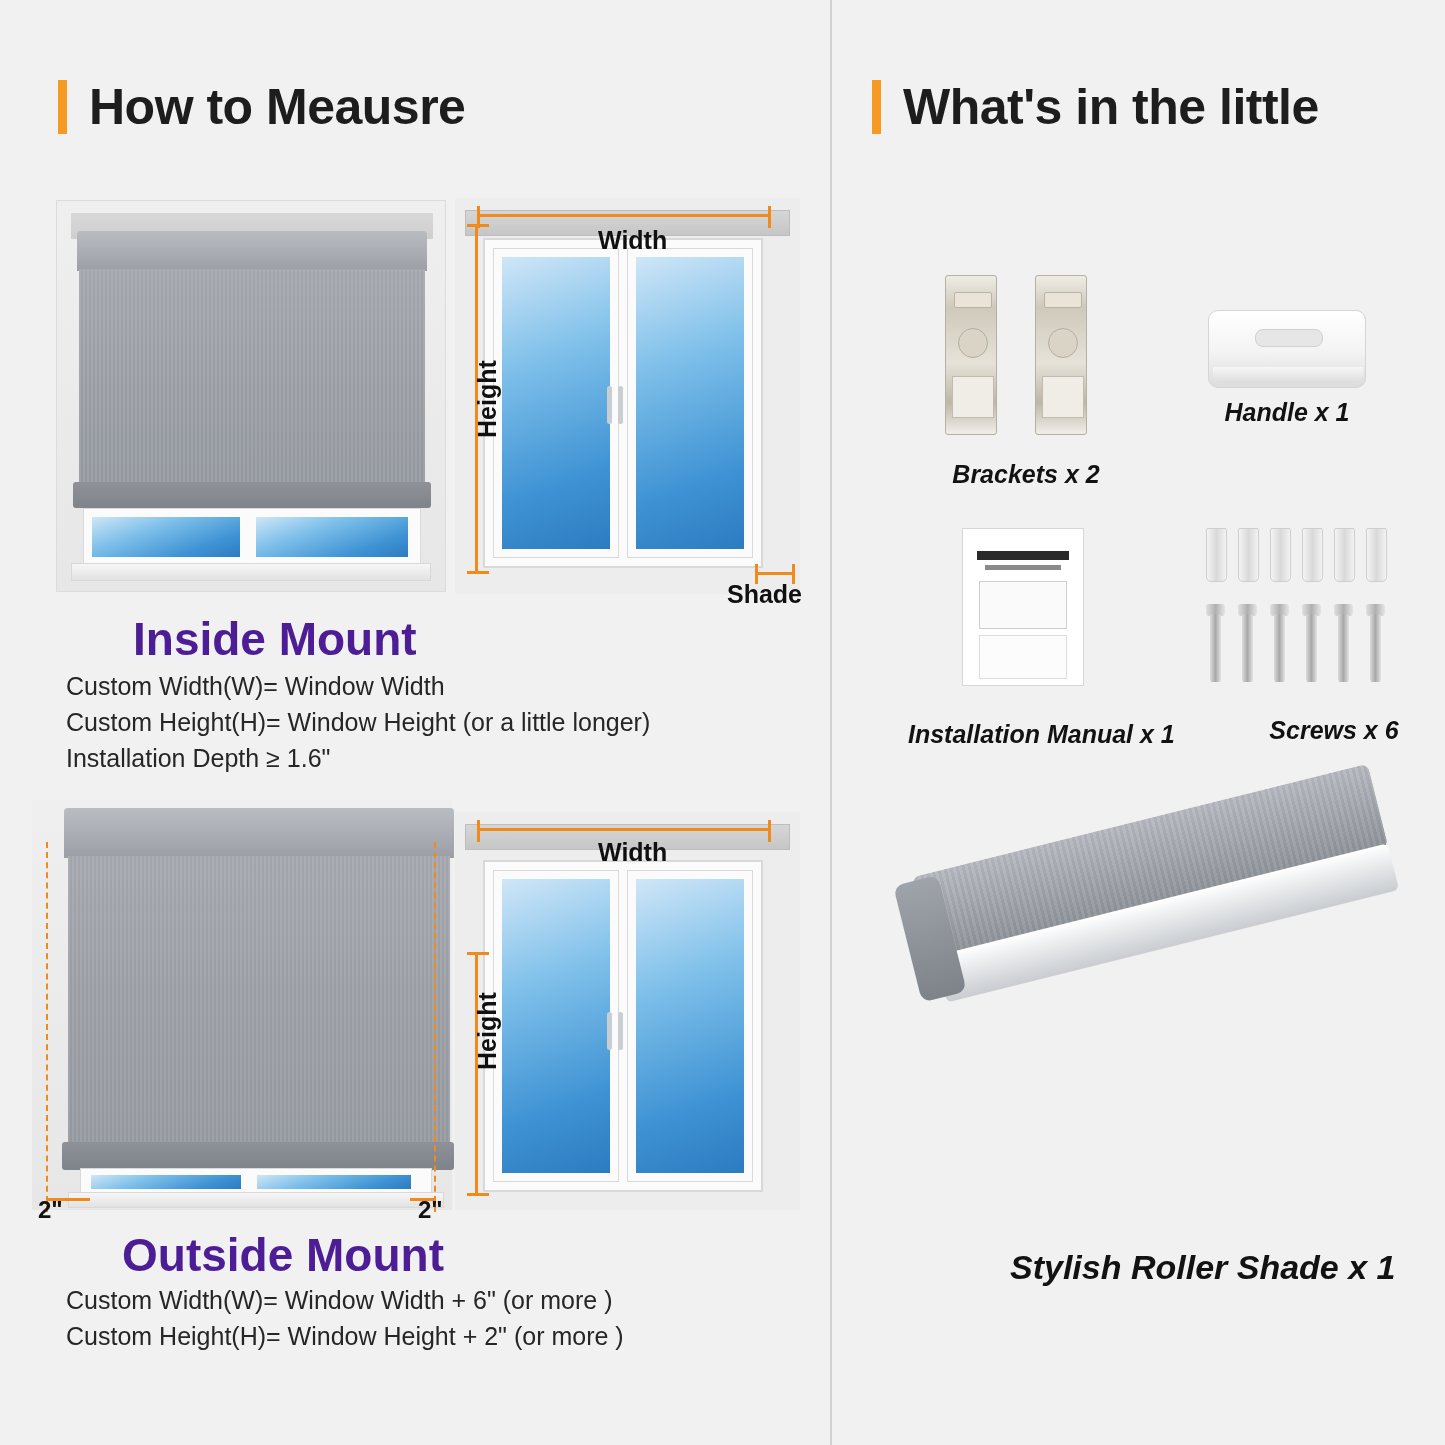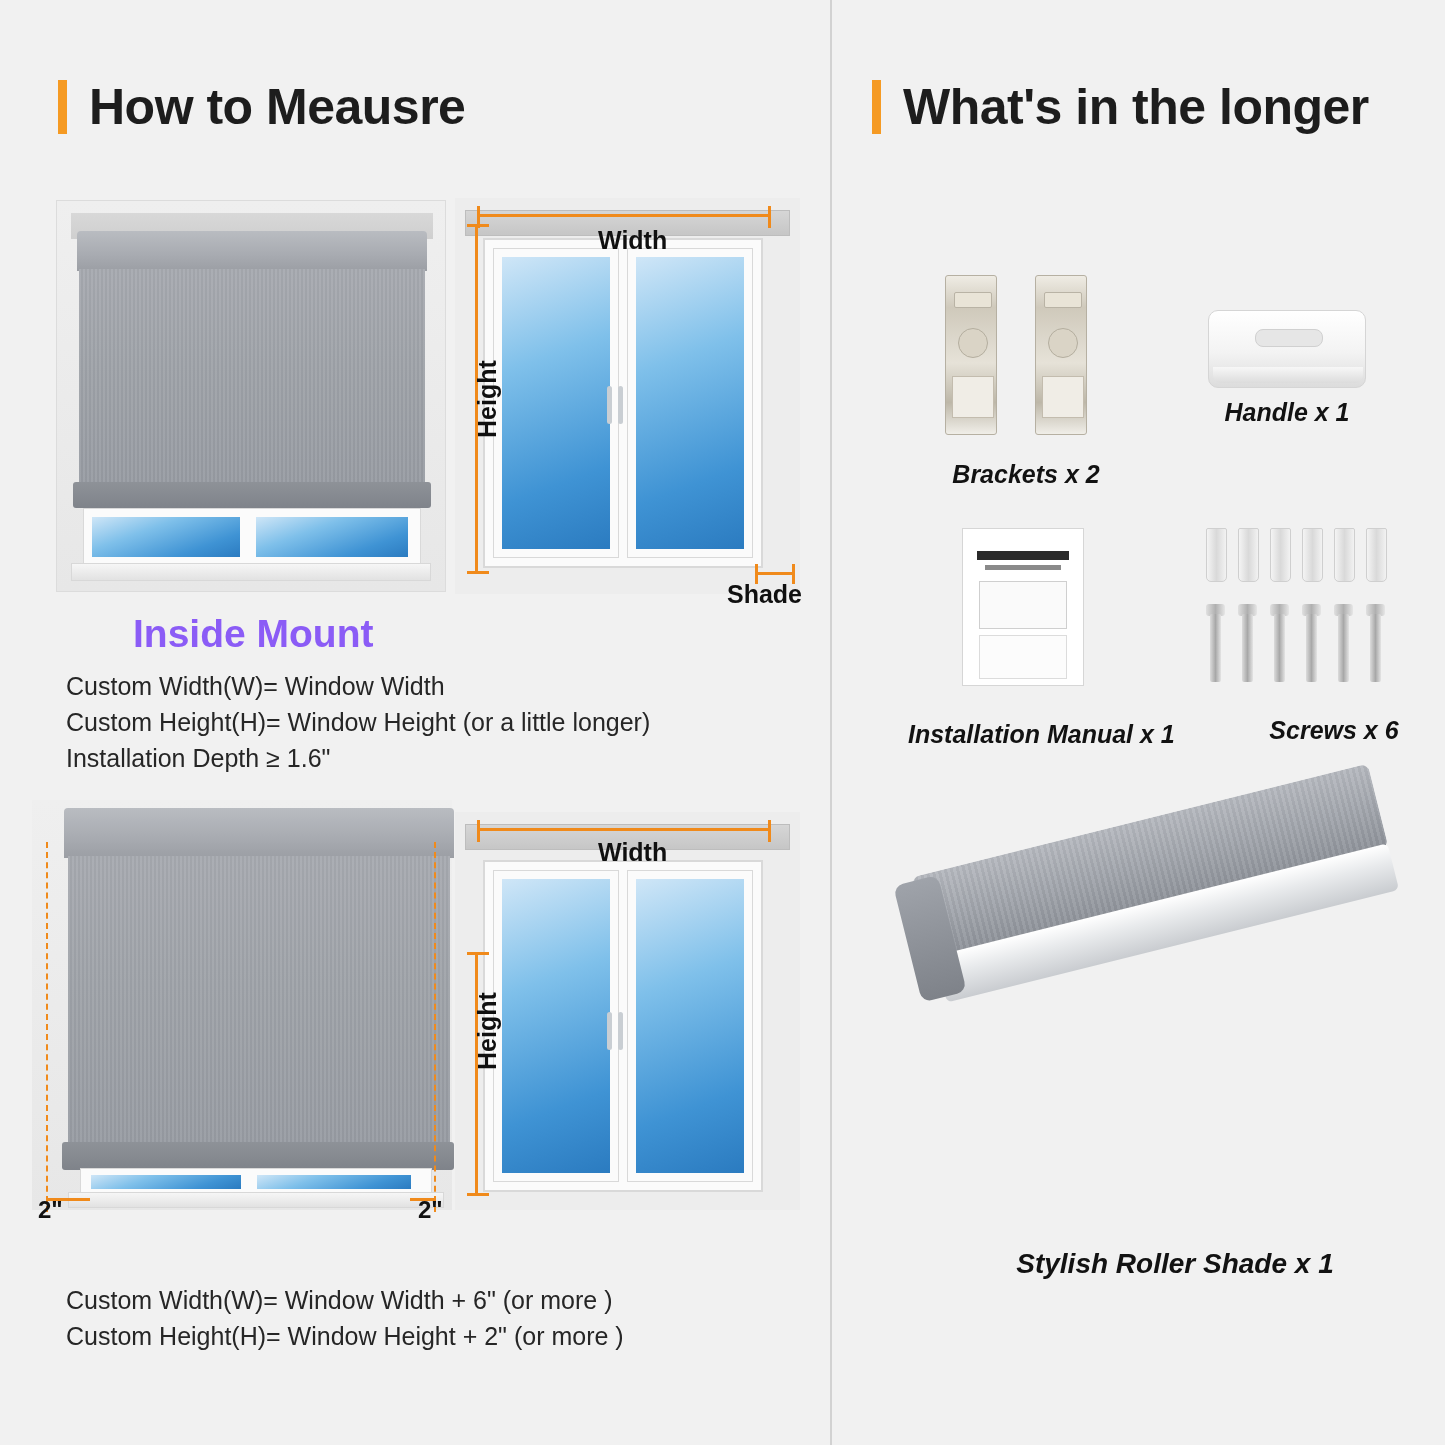--- a/index.html
+++ b/index.html
@@ -46,23 +46,23 @@
     height: 54px;
     background: #f59a23;
     margin-right: 22px;
   }
   #title-left { left: 58px; top: 78px; }
   #title-right { left: 872px; top: 78px; }
 
   
   .mount-name {
     position: absolute;
-    font-size: 39px;
+    font-size: 46px;
     font-weight: bold;
-    color: #8b5cf6;
+    color: #4c1d95;
     white-space: nowrap;
   }
   .spec-line {
     position: absolute;
     font-size: 25px;
     color: #262626;
     white-space: nowrap;
   }
   .pkg-label {
     position: absolute;
@@ -333,26 +333,27 @@
     <div class="dim-tick" style="left:22px; top:8px; width:3px; height:22px;"></div>
     <div class="dim-tick" style="left:313px; top:8px; width:3px; height:22px;"></div>
     <div class="dim-label" style="left:143px; top:26px;">Width</div>
 
     <div class="dim-line" style="left:20px; top:140px; width:3px; height:244px;"></div>
     <div class="dim-tick" style="left:12px; top:140px; width:22px; height:3px;"></div>
     <div class="dim-tick" style="left:12px; top:381px; width:22px; height:3px;"></div>
     <div class="dim-label vert" style="left:18px; top:258px;">Height</div>
   </div>
 
+  <div class="mount-name" style="left:122px; top:1228px;">Outside Mount</div>
   <div class="spec-line" style="left:66px; top:1286px;">Custom Width(W)= Window Width + 6" (or more )</div>
   <div class="spec-line" style="left:66px; top:1322px;">Custom Height(H)= Window Height + 2" (or more )</div>
 
   <div class="sect-title" id="title-right">
     <span class="bar"></span>
-    <span>What's in the longer</span>
+    <span>What's in the little</span>
   </div>
 
   <div style="position:absolute; left:935px; top:275px; width:175px; height:175px;">
     <div class="bracket" style="left:10px; top:0; width:52px; height:160px;">
       <div style="position:absolute; left:8px; top:16px; width:36px; height:14px; background:#e9e4d7; border:1px solid #b9b3a5; border-radius:2px;"></div>
       <div style="position:absolute; left:12px; top:52px; width:28px; height:28px; background:#dad4c6; border-radius:50%; border:1px solid #b4ae9f;"></div>
       <div style="position:absolute; left:6px; top:100px; width:40px; height:40px; background:#f0ede6; border:1px solid #c3bcae;"></div>
     </div>
     <div class="bracket" style="left:100px; top:0; width:52px; height:160px;">
       <div style="position:absolute; left:8px; top:16px; width:36px; height:14px; background:#e9e4d7; border:1px solid #b9b3a5; border-radius:2px;"></div>
@@ -397,15 +398,15 @@
     <div class="screw-head" style="left:168px;top:82px; width:19px; height:12px;"></div>
     <div class="screw" style="left:172px;top:92px; width:11px; height:68px;"></div>
   </div>
   <div class="pkg-label" style="left:1234px; top:716px; width:200px;">Screws  x 6</div>
 
   <div style="position:absolute; left:920px; top:870px; width:500px; height:330px; transform: rotate(-14deg); transform-origin: 0 50%;">
     <div class="roller-body" style="left:30px; top:10px; width:470px; height:86px;"></div>
     <div class="roller-tube" style="left:34px; top:92px; width:466px; height:48px;"></div>
     <div class="roller-cap" style="left:10px; top:14px; width:46px; height:120px;"></div>
   </div>
-  <div class="pkg-label" style="left:1010px; top:1248px; width:330px; font-size:28px;">Stylish Roller Shade x 1</div>
+  <div class="pkg-label" style="left:1010px; top:1248px; width:330px; font-size:34px;">Stylish Roller Shade x 1</div>
 
 </div>
 
 </body></html>

